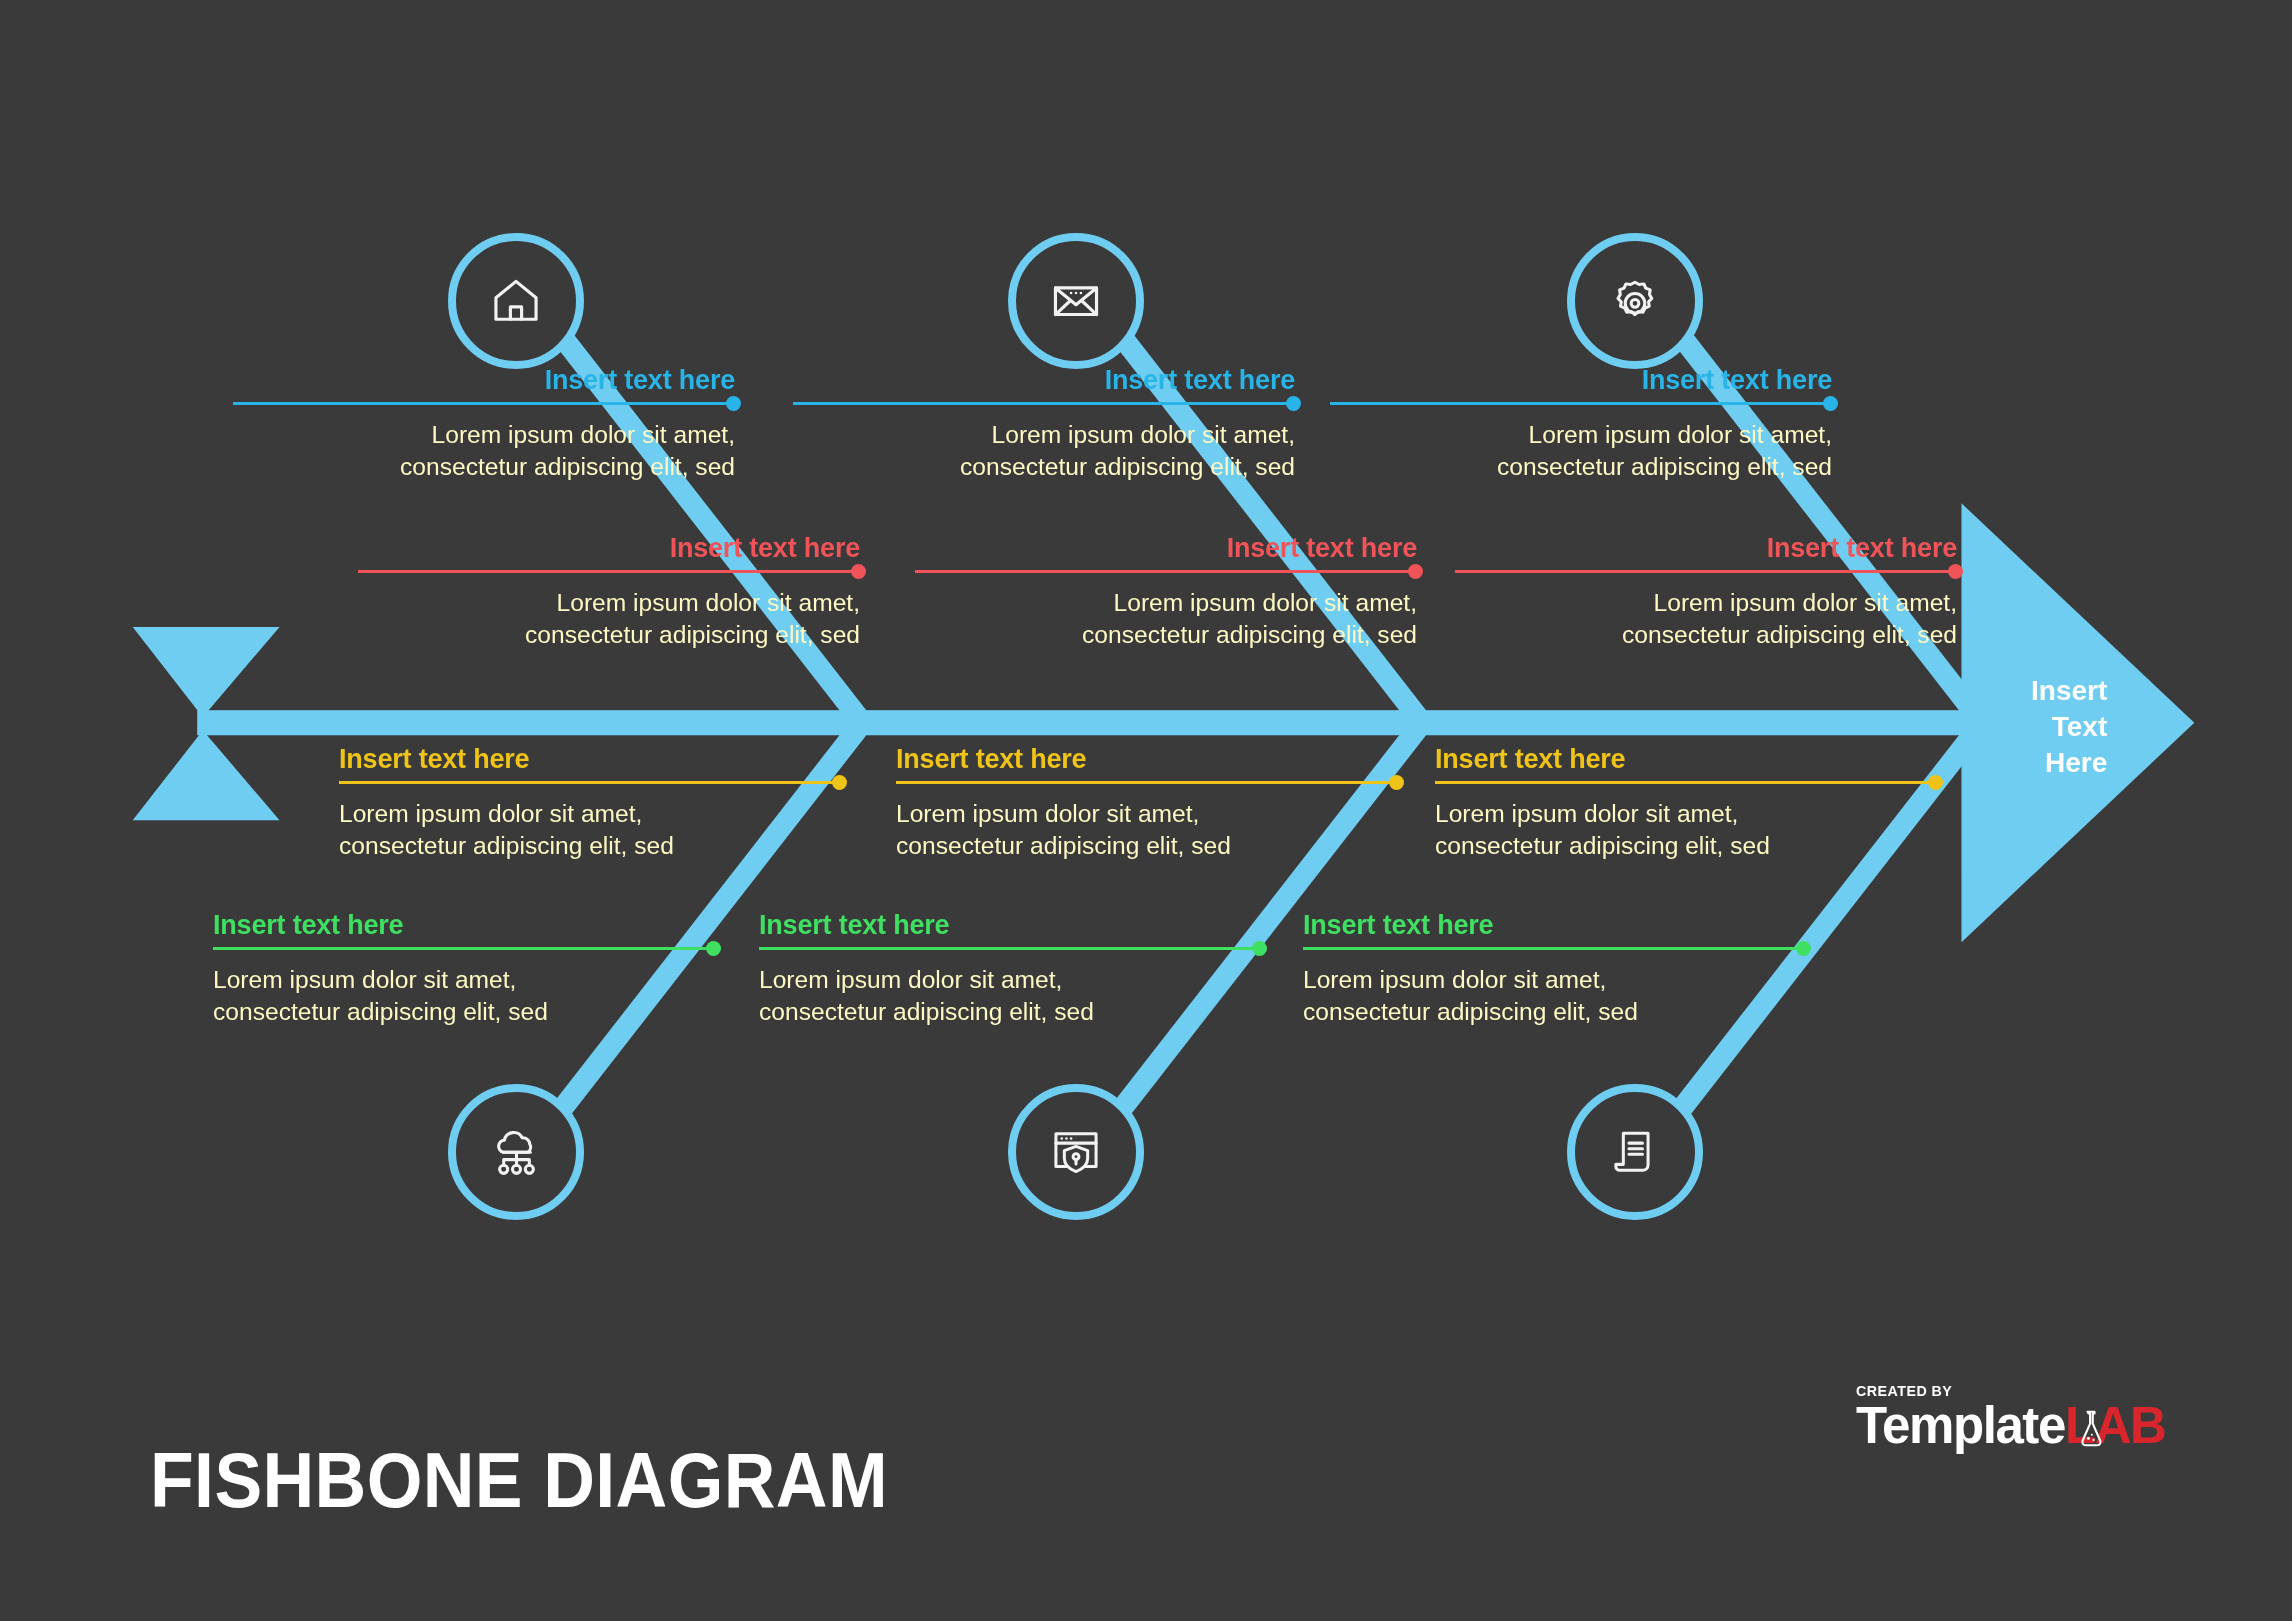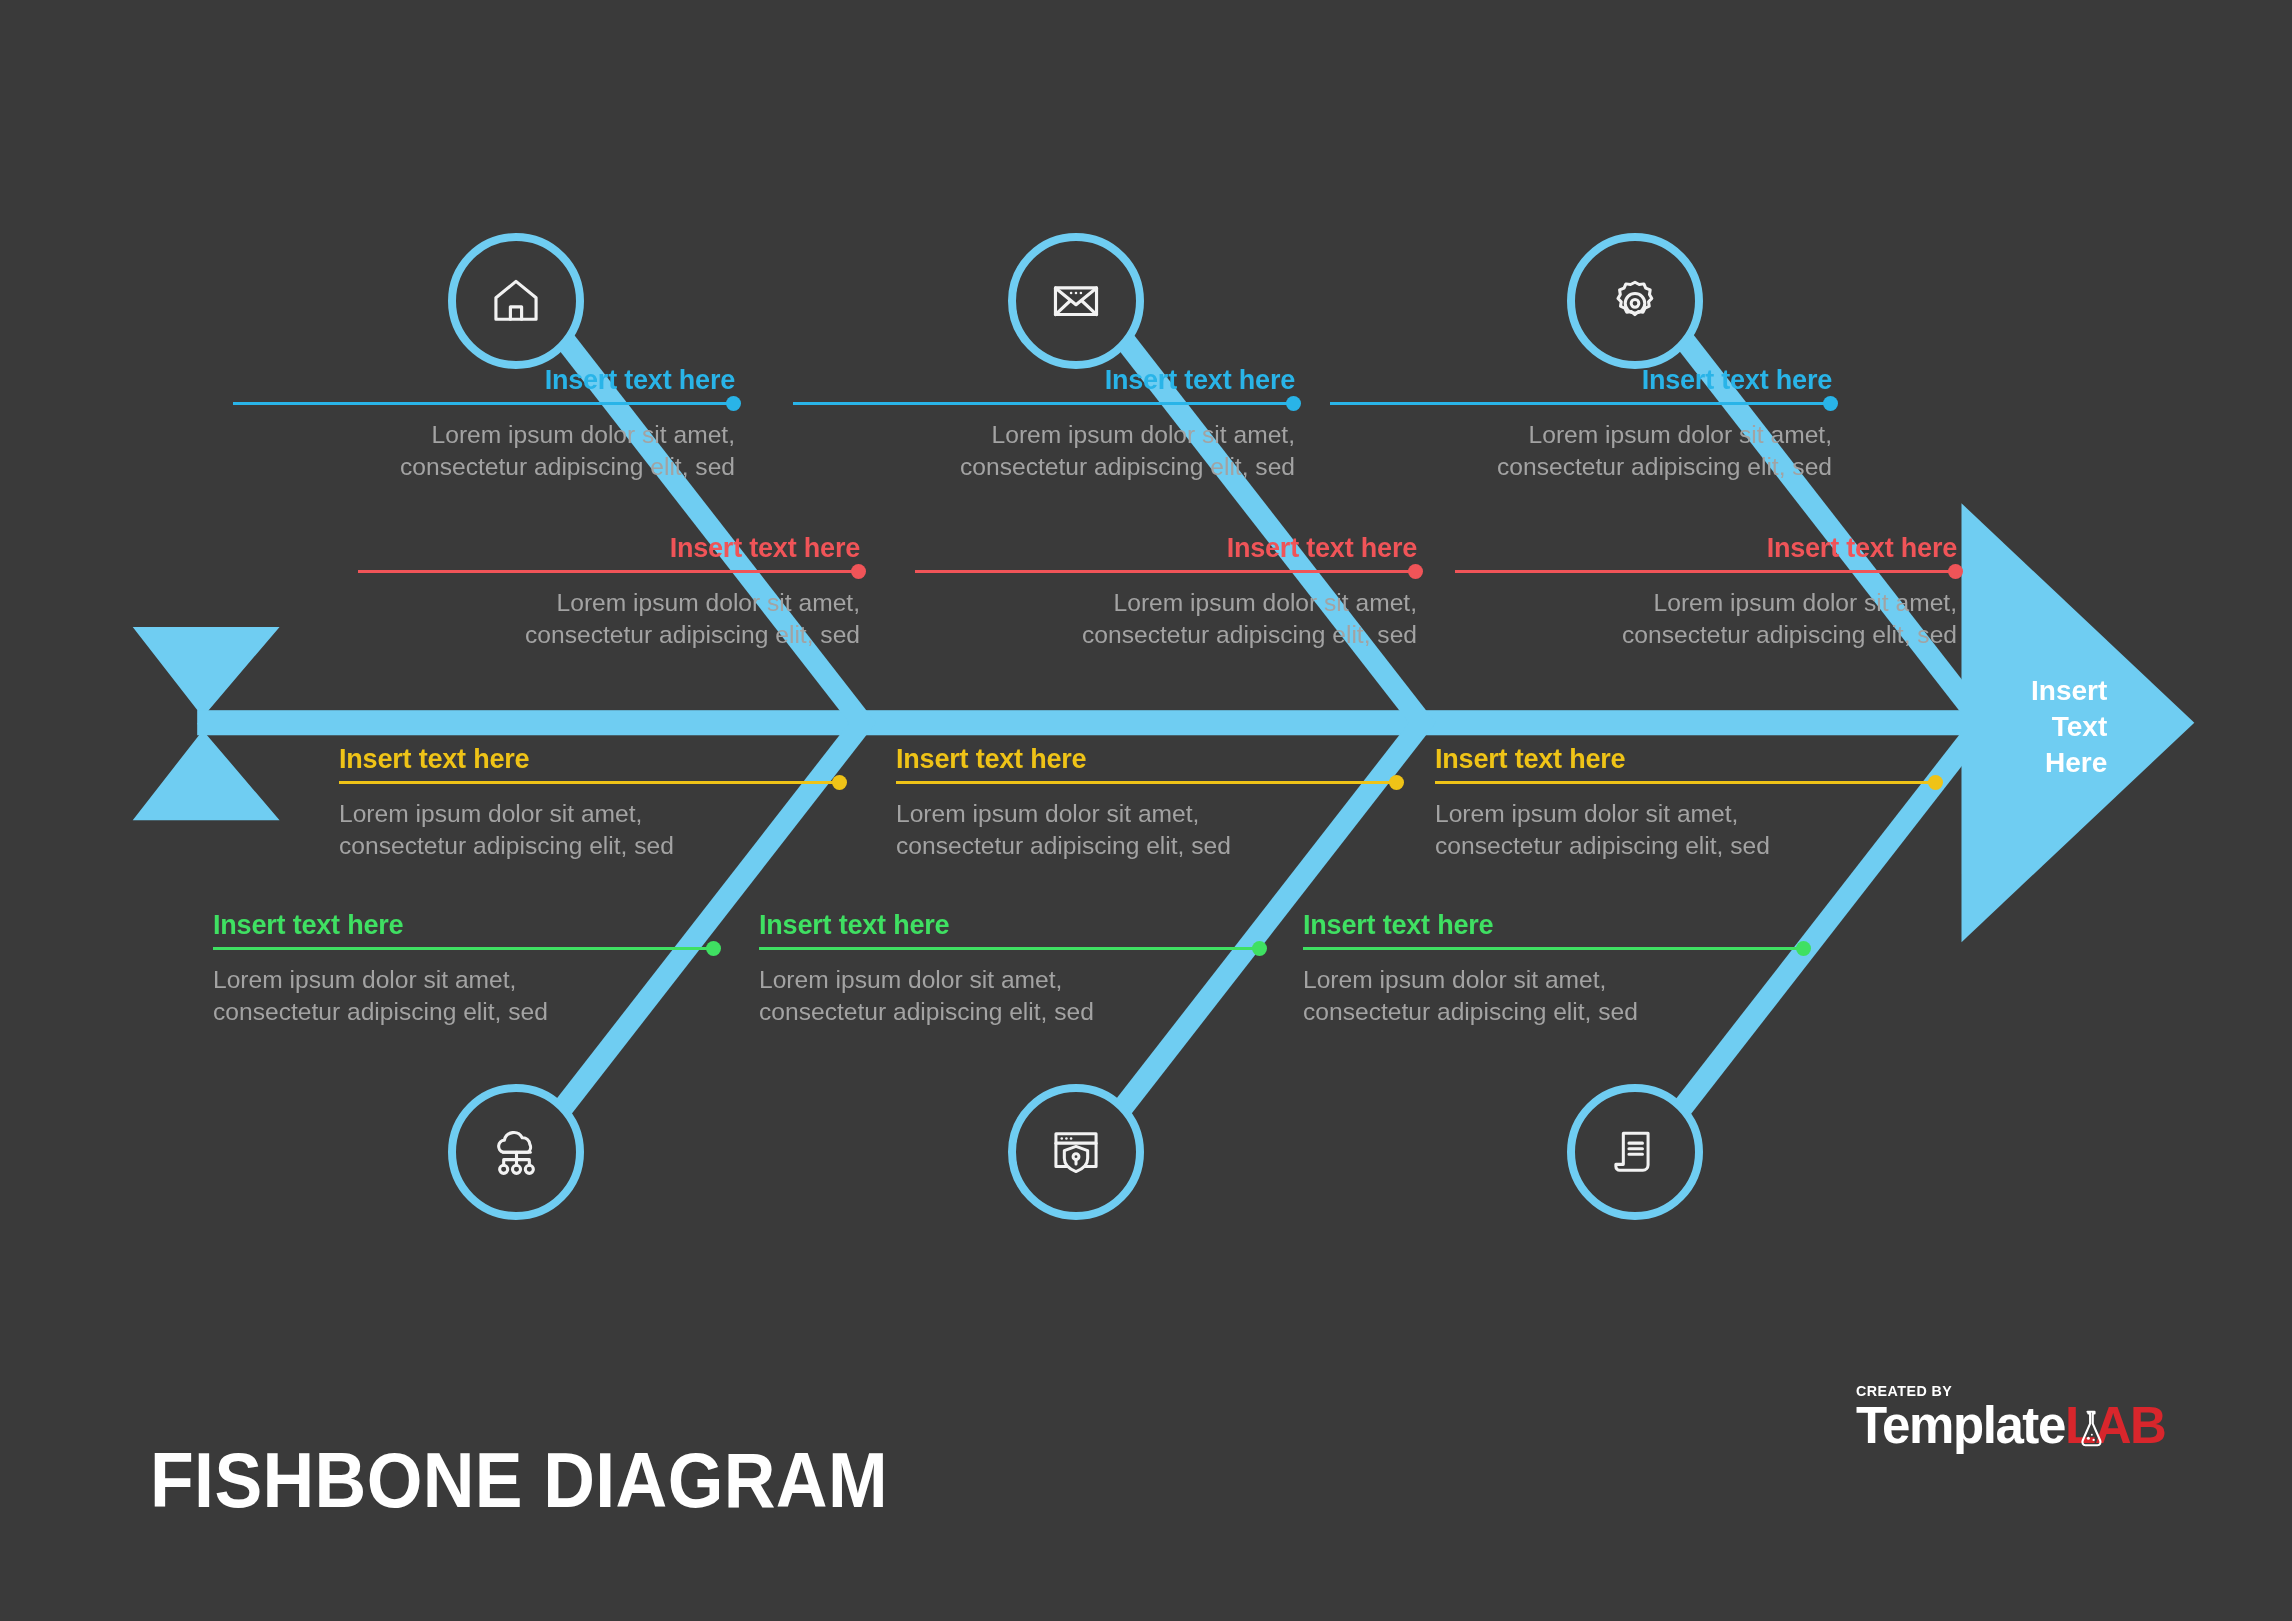--- a/index.html
+++ b/index.html
@@ -49,21 +49,21 @@
   .rule .dot {
     position: absolute;
     right: -6.3px;
     top: -6.3px;
     width: 15px;
     height: 15px;
     border-radius: 50%;
   }
   .block .bd {
     font-size: 24.6px;
-    color: #a3a3a3;
+    color: #fef9c3;
     line-height: 1.32;
     margin-top: 14.3px;
     white-space: pre-line;
   }
   .block.ra .hd,
   .block.ra .bd { text-align: right; }
   .block.la .hd,
   .block.la .bd { text-align: left; }
 
   

